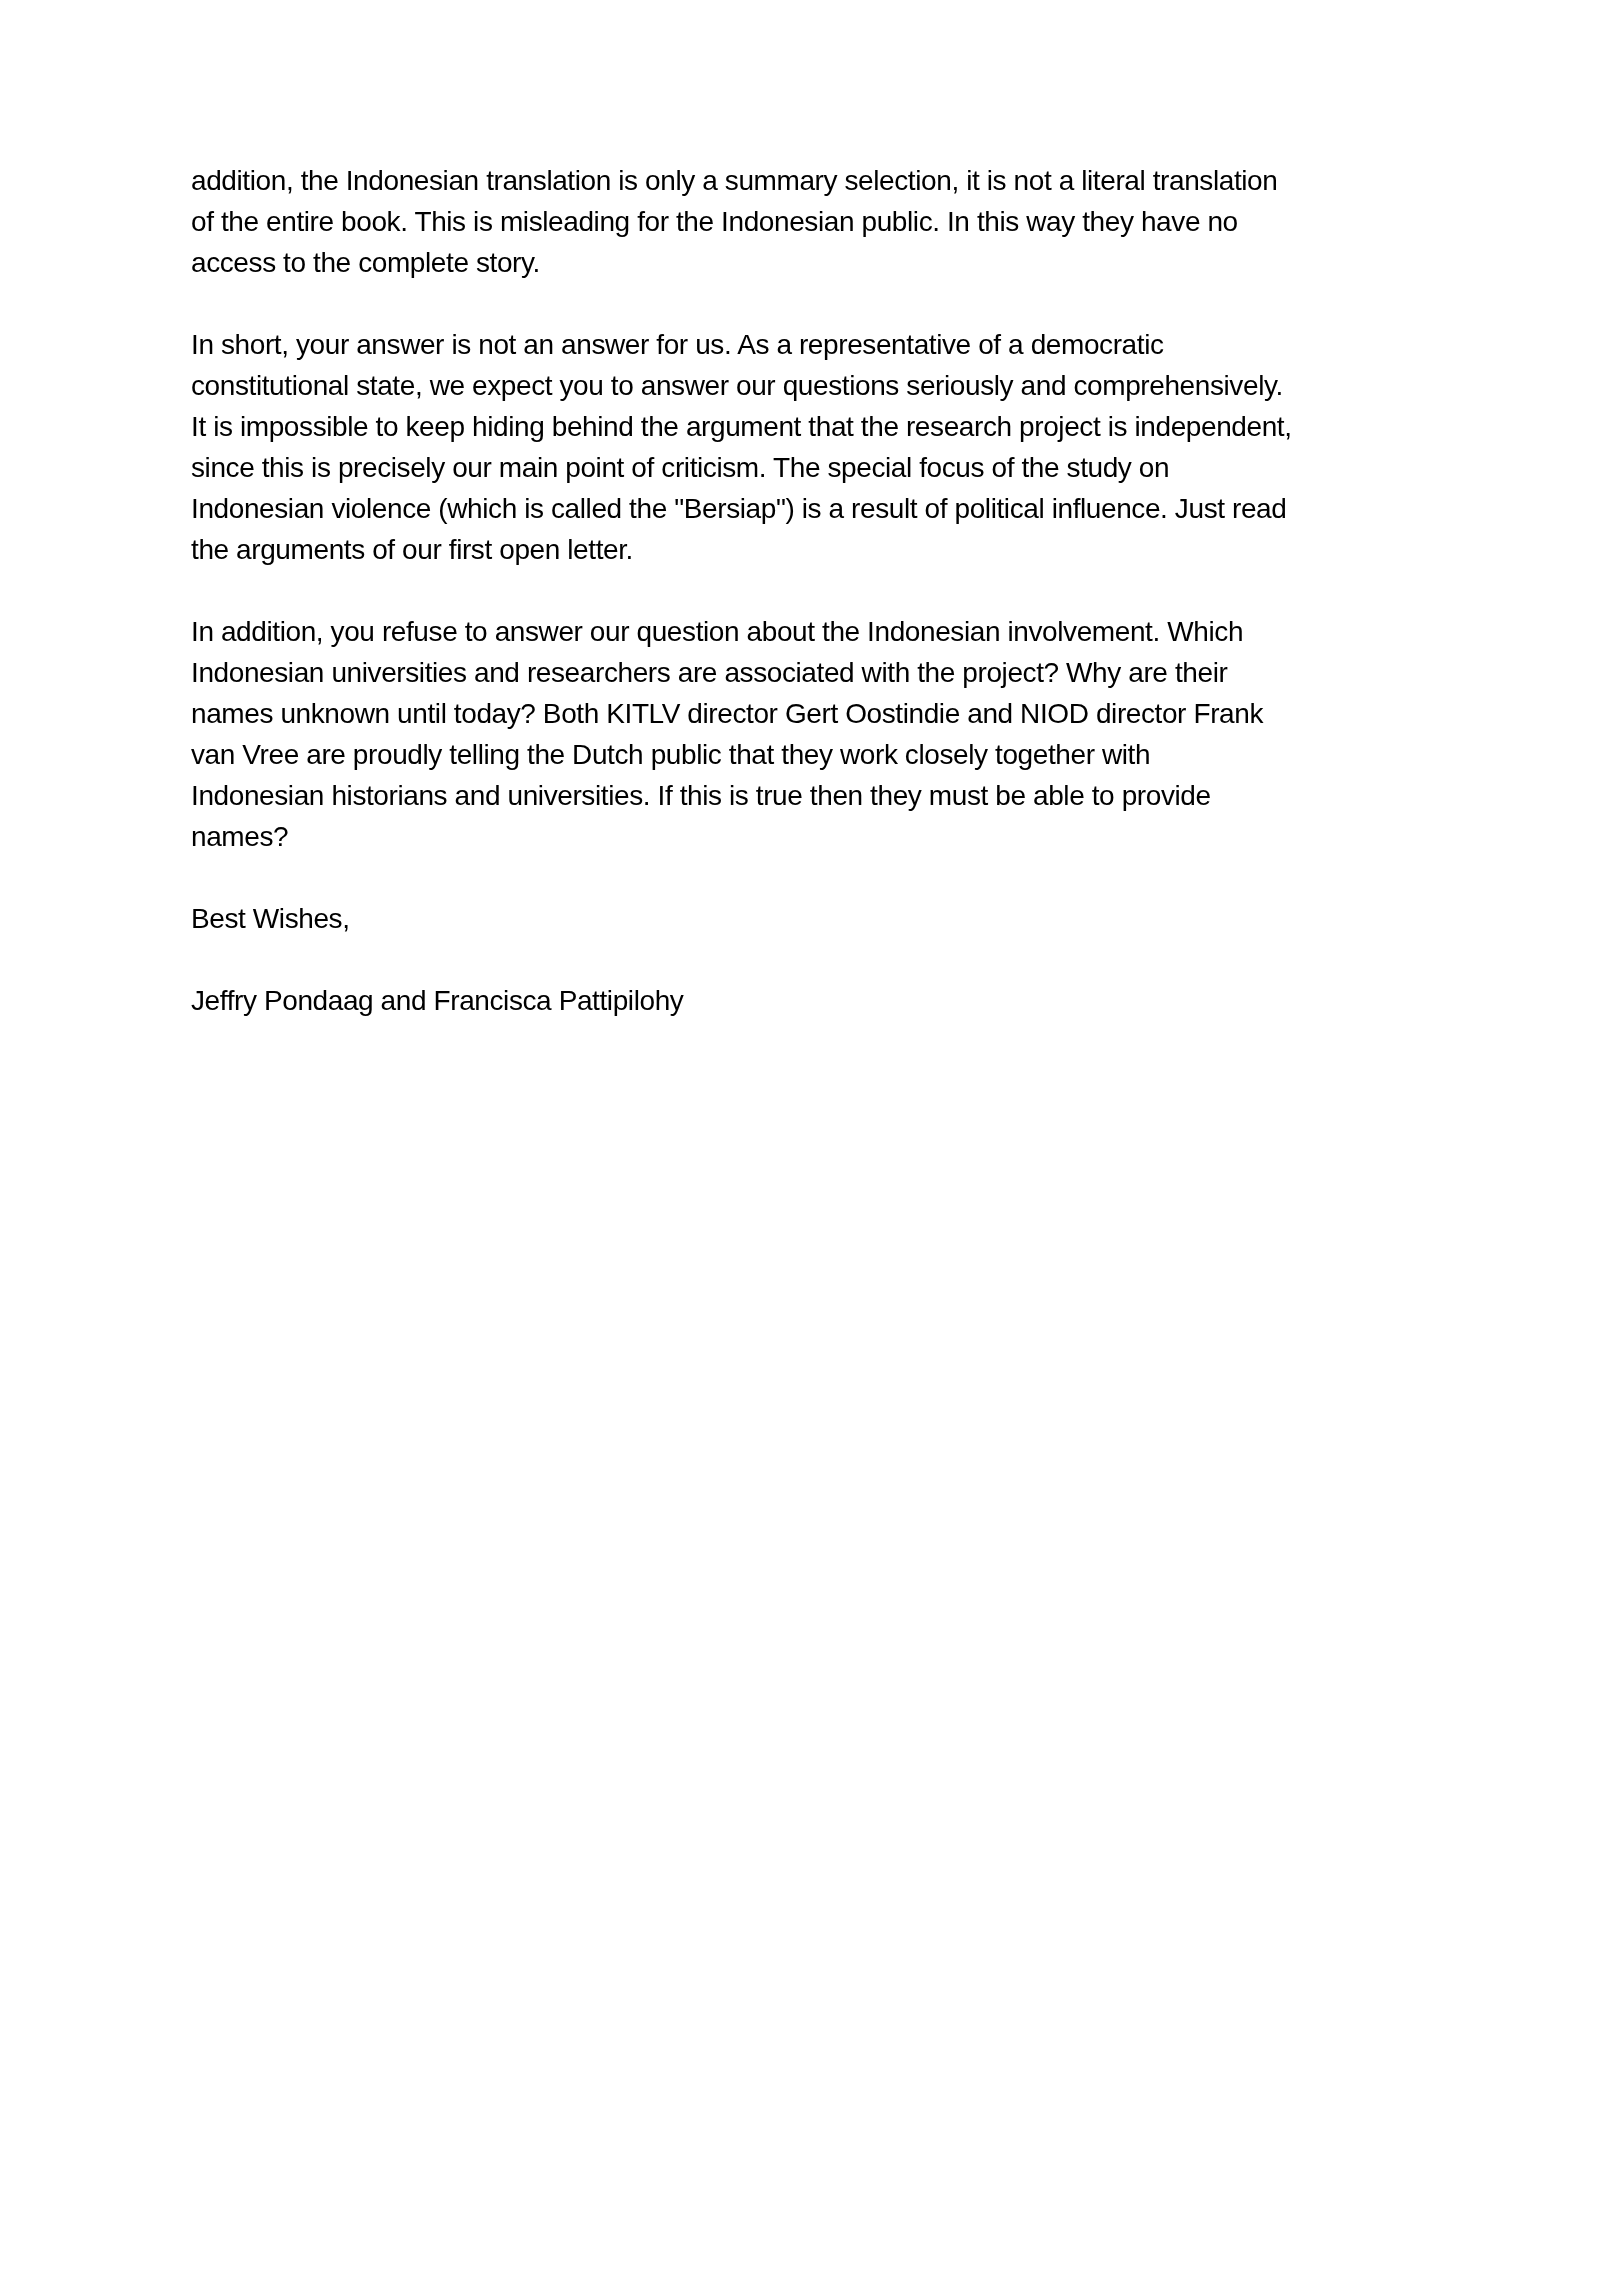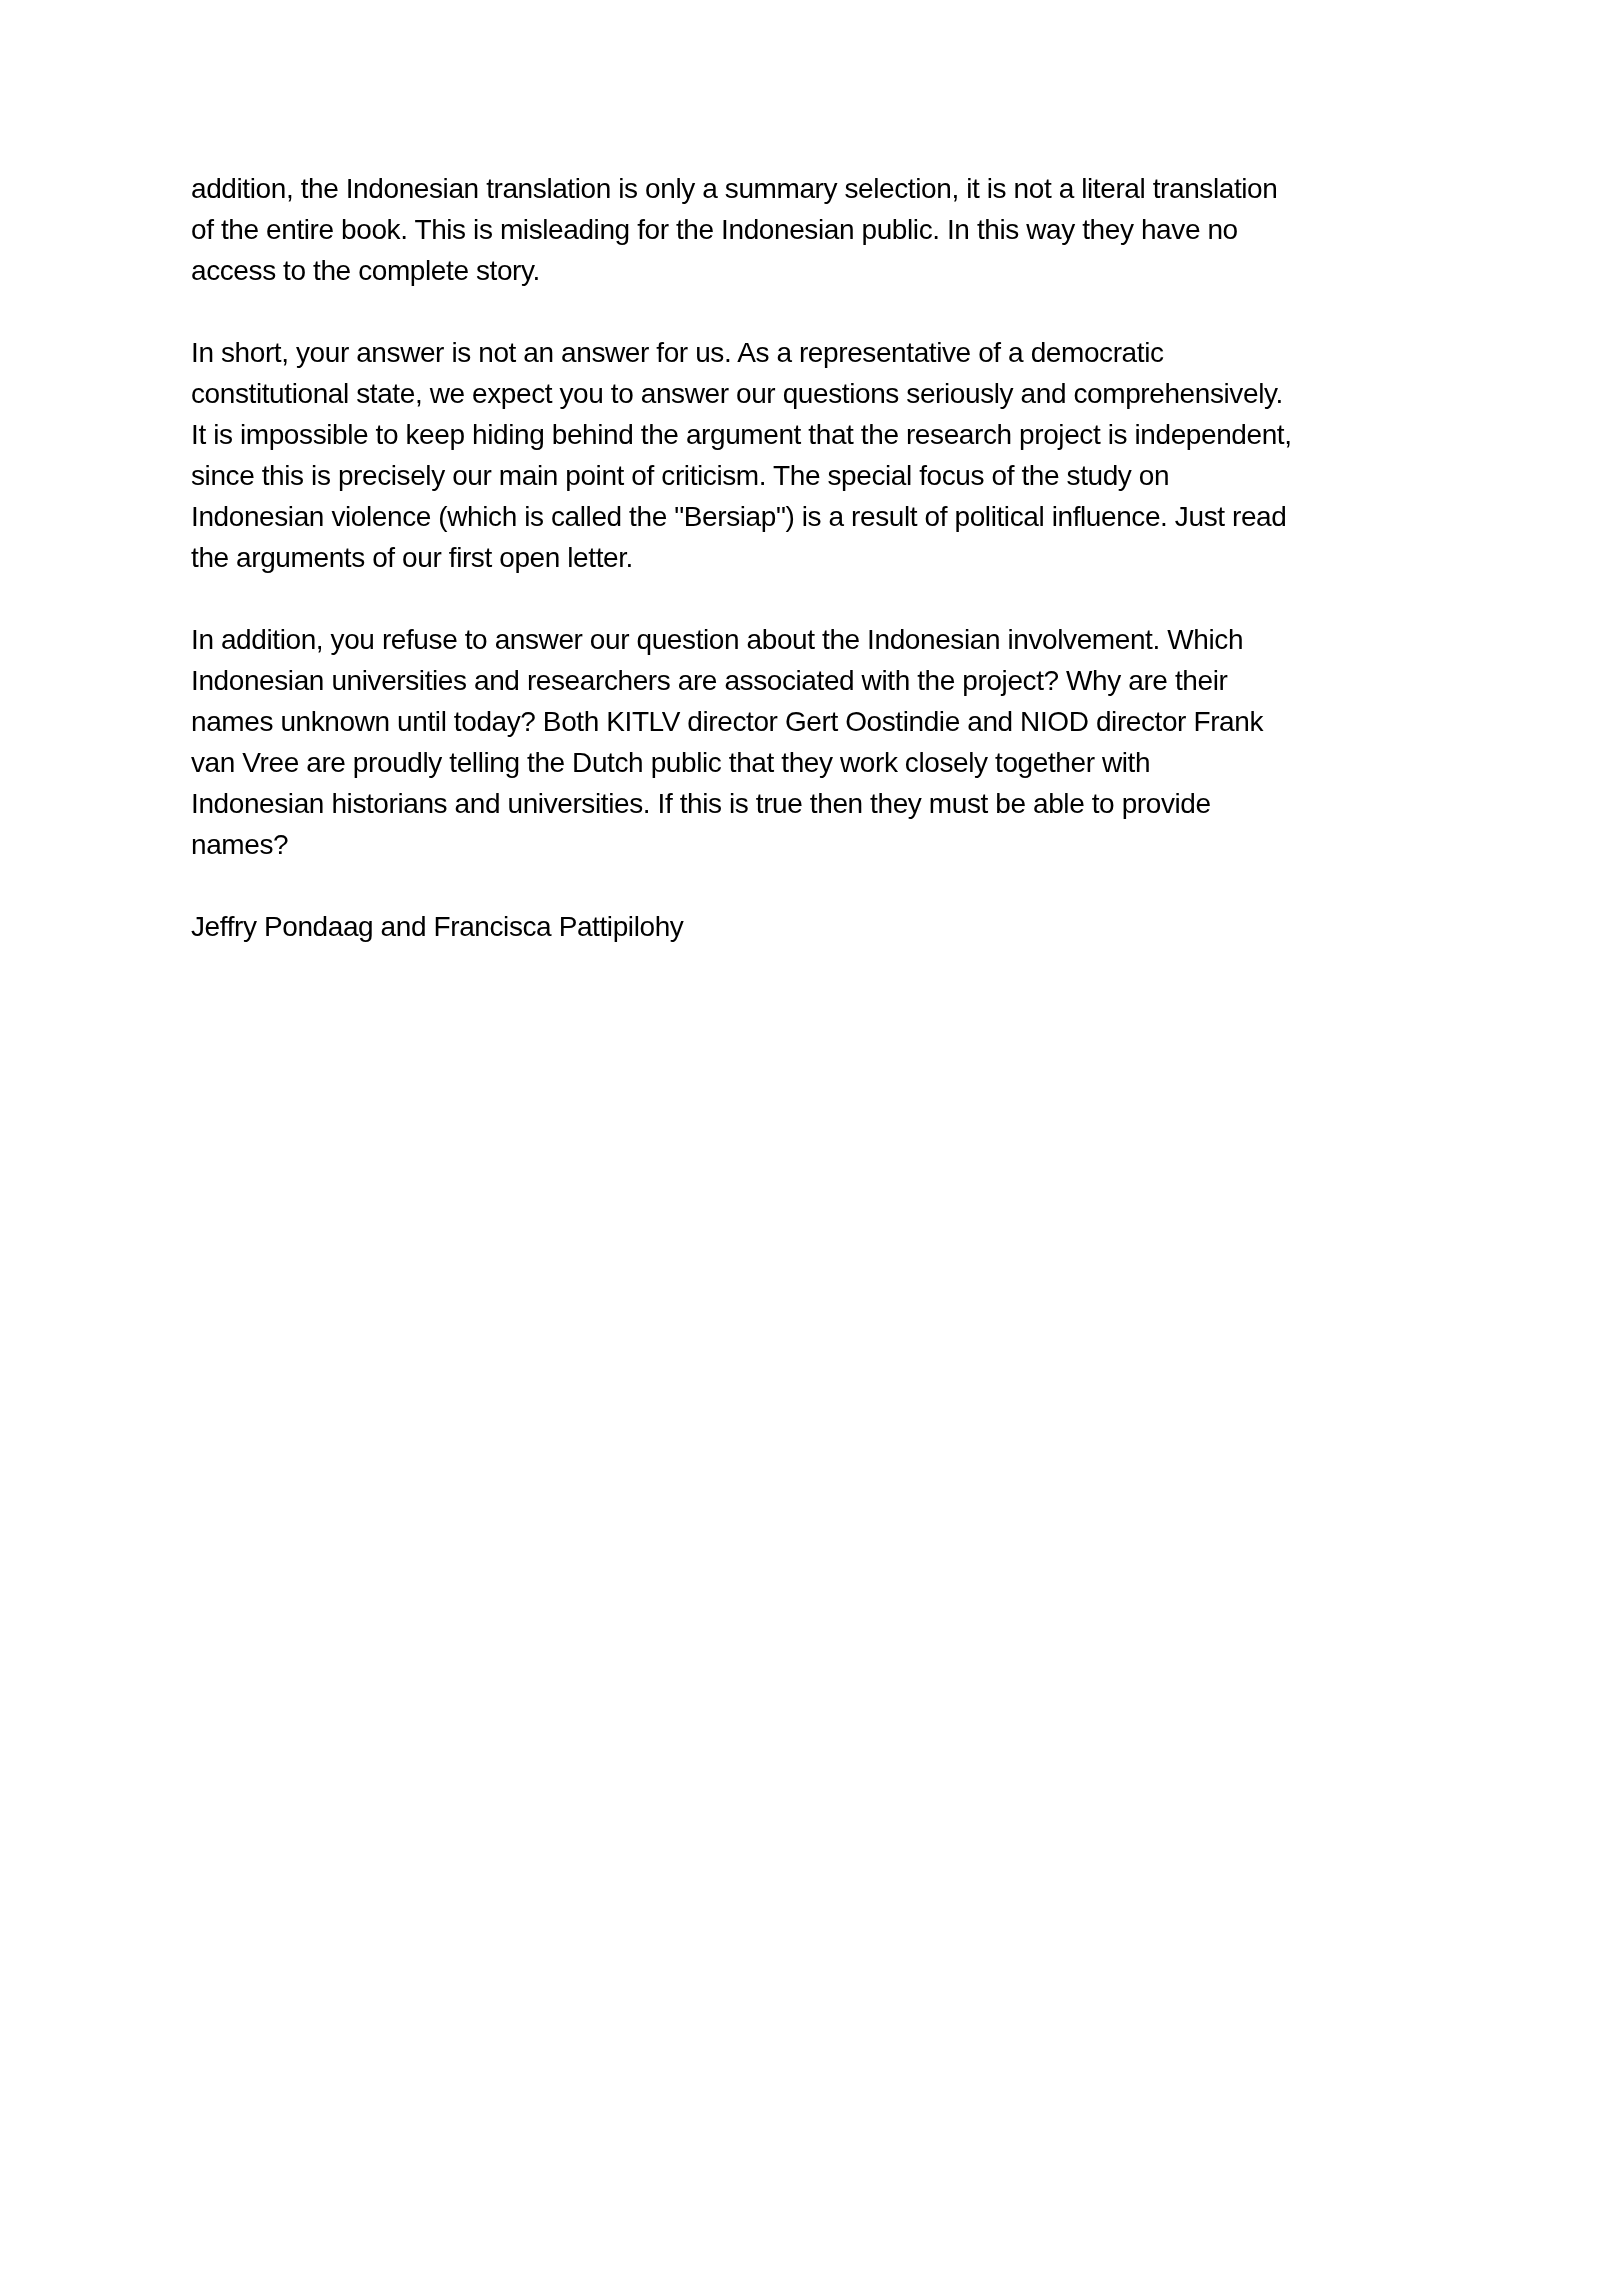--- a/index.html
+++ b/index.html
@@ -18,21 +18,21 @@
   }
   .letter-body {
     font-family: "Liberation Sans", "DejaVu Sans", sans-serif;
     font-size: 28px;
     line-height: 41px;
     letter-spacing: -0.4px;
     color: #000000;
     width: 1283px;
   }
   .para {
-    margin: 8px 0 41px 0;
+    margin: 0 0 41px 0;
     white-space: pre;   
   }
   .para.signature-names {
     margin-top: 37px;   
   }
 </style>
 </head>
 <body>
 
 <div class="page">
@@ -45,16 +45,17 @@
 It is impossible to keep hiding behind the argument that the research project is independent,
 since this is precisely our main point of criticism. The special focus of the study on
 Indonesian violence (which is called the "Bersiap") is a result of political influence. Just read
 the arguments of our first open letter.</p>
     <p class="para">In addition, you refuse to answer our question about the Indonesian involvement. Which
 Indonesian universities and researchers are associated with the project? Why are their
 names unknown until today? Both KITLV director Gert Oostindie and NIOD director Frank
 van Vree are proudly telling the Dutch public that they work closely together with
 Indonesian historians and universities. If this is true then they must be able to provide
 names?</p>
+    <p class="para">Best Wishes,</p>
     <p class="para signature-names">Jeffry Pondaag and Francisca Pattipilohy</p>
   </div>
 </div>
 
 
 </body></html>

